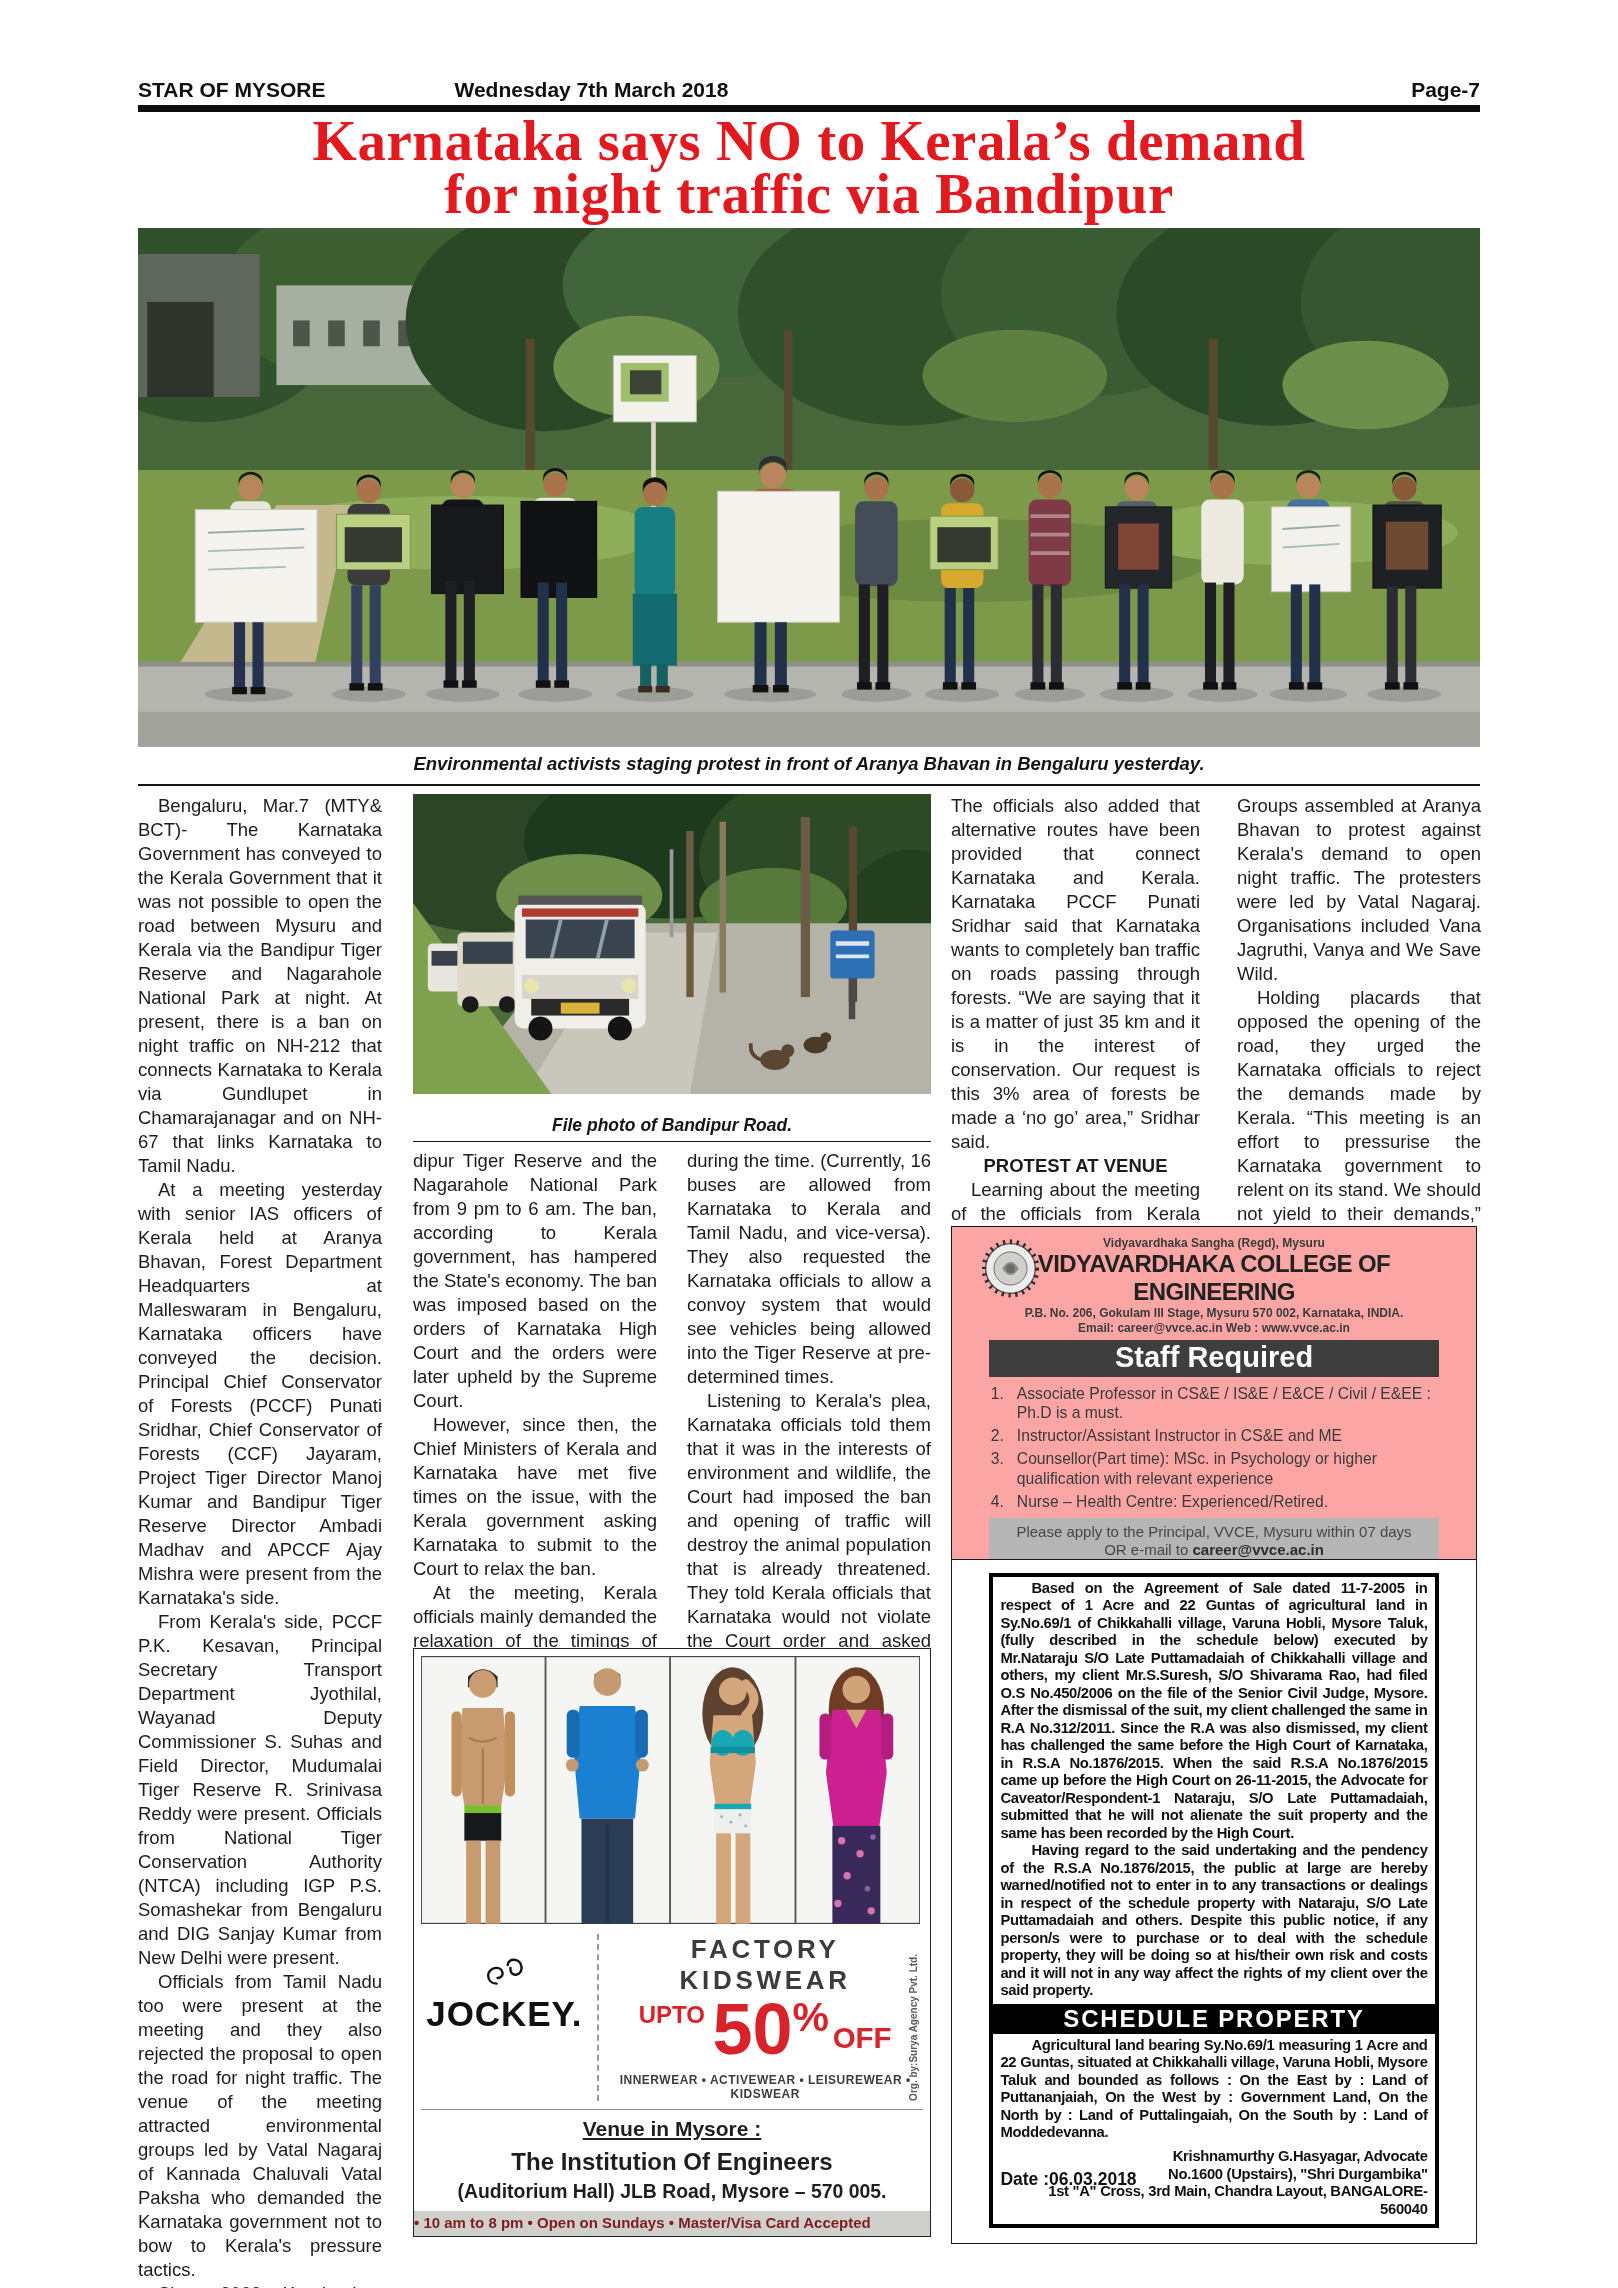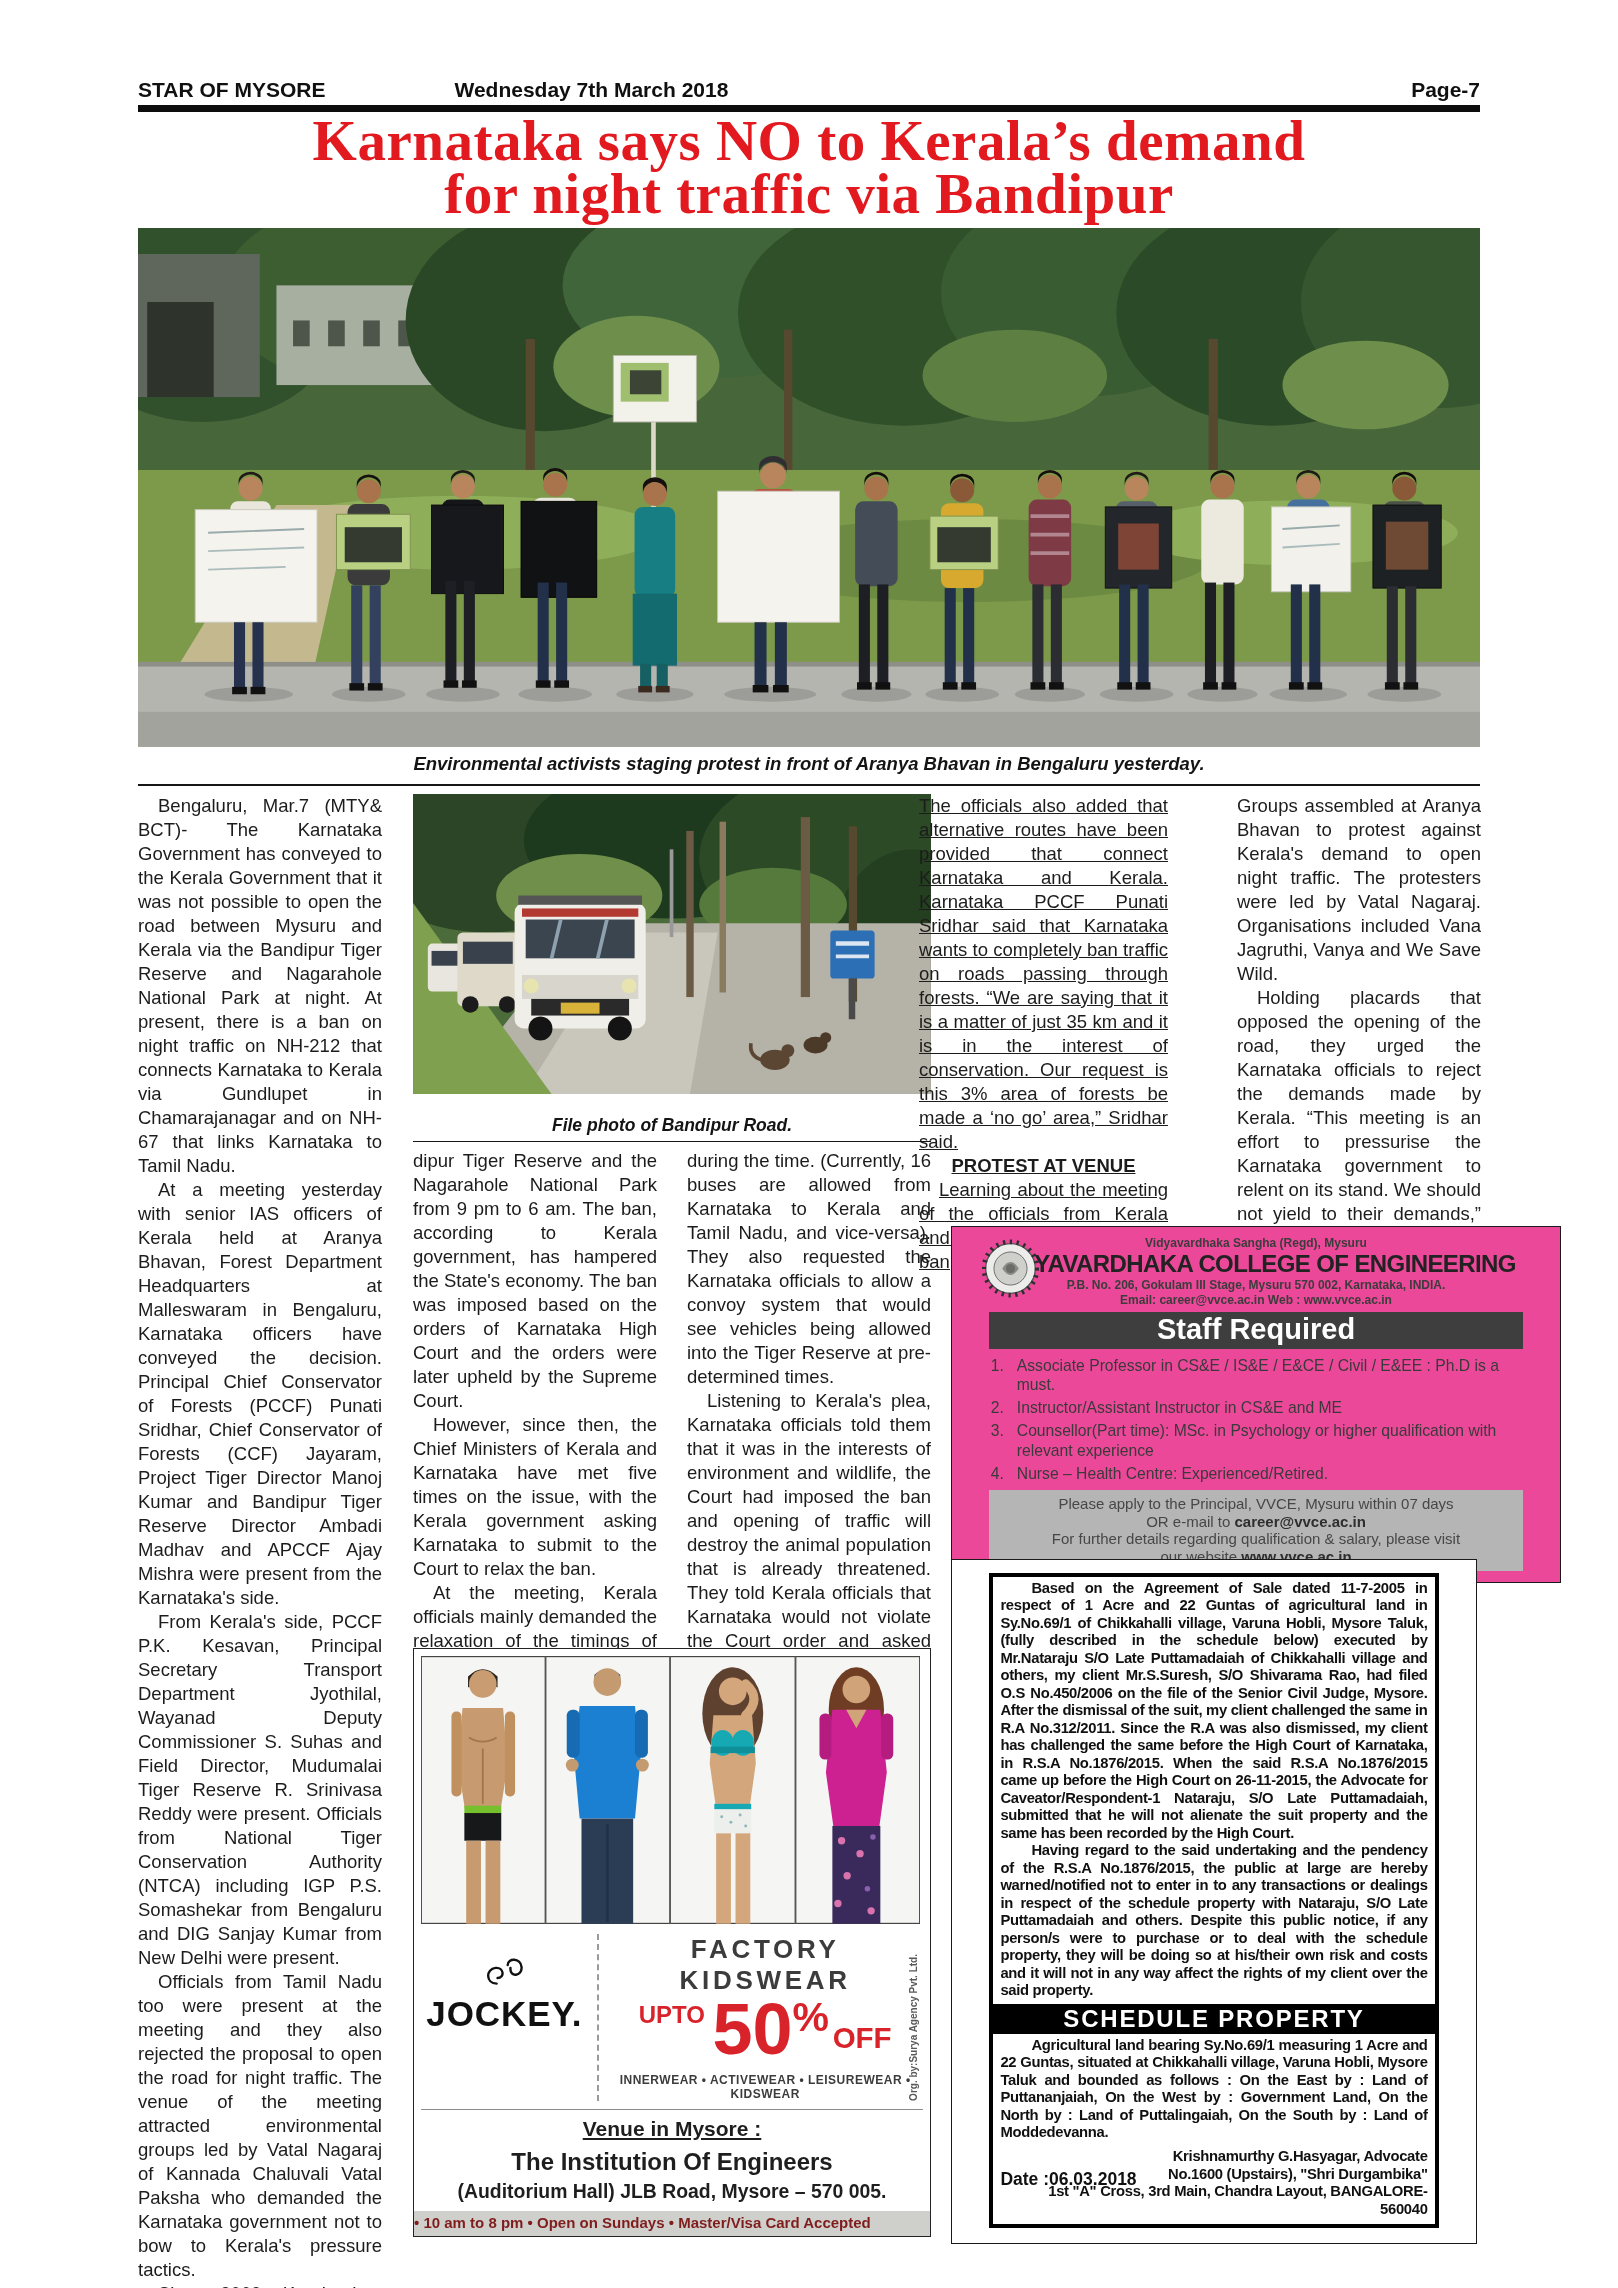--- a/index.html
+++ b/index.html
@@ -25,37 +25,37 @@
   .caption-main{left:138px;top:753px;width:1342px;text-align:center;
                 font-weight:bold;font-style:italic;font-size:18.5px;color:#141414;}
   .rule-thin{left:138px;top:784px;width:1342px;height:1.8px;background:#161616;}
 
   
   .col{position:absolute;top:794px;width:244px;font-size:18.5px;line-height:24px;
        text-align:justify;color:#1c1c1c;}
   .col p{margin:0;text-indent:20px;}
   .col p.cont{text-indent:0;}
   #col1{left:138px;}
-  #col4{left:919px;width:249px;text-decoration:underline;}
+  #col4{left:951px;width:249px;}
   #col5{left:1237px;width:244px;}
   .subhead{text-align:center;font-weight:bold;text-indent:0 !important;}
 
   .mid{left:413px;top:794px;width:518px;}
   .mid svg{display:block;}
   .caption-file{text-align:center;font-weight:bold;font-style:italic;font-size:17.5px;
                 margin-top:21px;color:#141414;}
   .rule-file{height:1.8px;background:#161616;margin-top:4.6px;}
   .mid .cols{display:flex;gap:30px;margin-top:6.5px;}
   .mid .cols>div{width:244px;font-size:18.5px;line-height:24px;text-align:justify;}
   .mid .cols p{margin:0;text-indent:20px;}
   .mid .cols p.cont{text-indent:0;}
 
   
-  #college{left:951px;top:1226px;width:610px;border:1.8px solid #1a1a1a;
-           padding:9.2px 0 11px;background:#ec4899;box-sizing:border-box;}
+  #college{left:951px;top:1226px;width:526px;border:1.8px solid #1a1a1a;
+           padding:9.2px 0 11px;background:#fca5a5;box-sizing:border-box;}
   .college-inner{margin:0 37px;position:relative;}
   .c-logo{position:absolute;left:-7.4px;top:1.8px;}
   .c-soc{text-align:center;font-size:12px;font-weight:bold;color:#3c3c3c;}
   .c-name{text-align:center;font-size:24px;font-weight:bold;letter-spacing:-0.6px;color:#222;}
   .c-addr,.c-mail{text-align:center;font-size:12px;font-weight:bold;color:#3c3c3c;line-height:14.8px;}
   .c-bar{background:#3e3e3e;color:#fff;text-align:center;font-weight:bold;
          font-size:29px;margin-top:4.6px;padding:0.9px 0 2.8px;}
   .c-items{margin-top:6.5px;font-size:15.7px;color:#3a3a3a;}
   .c-item{display:flex;line-height:19.4px;margin-bottom:3.7px;}
   .c-item .n{width:26px;flex:none;padding-left:1.8px;}

